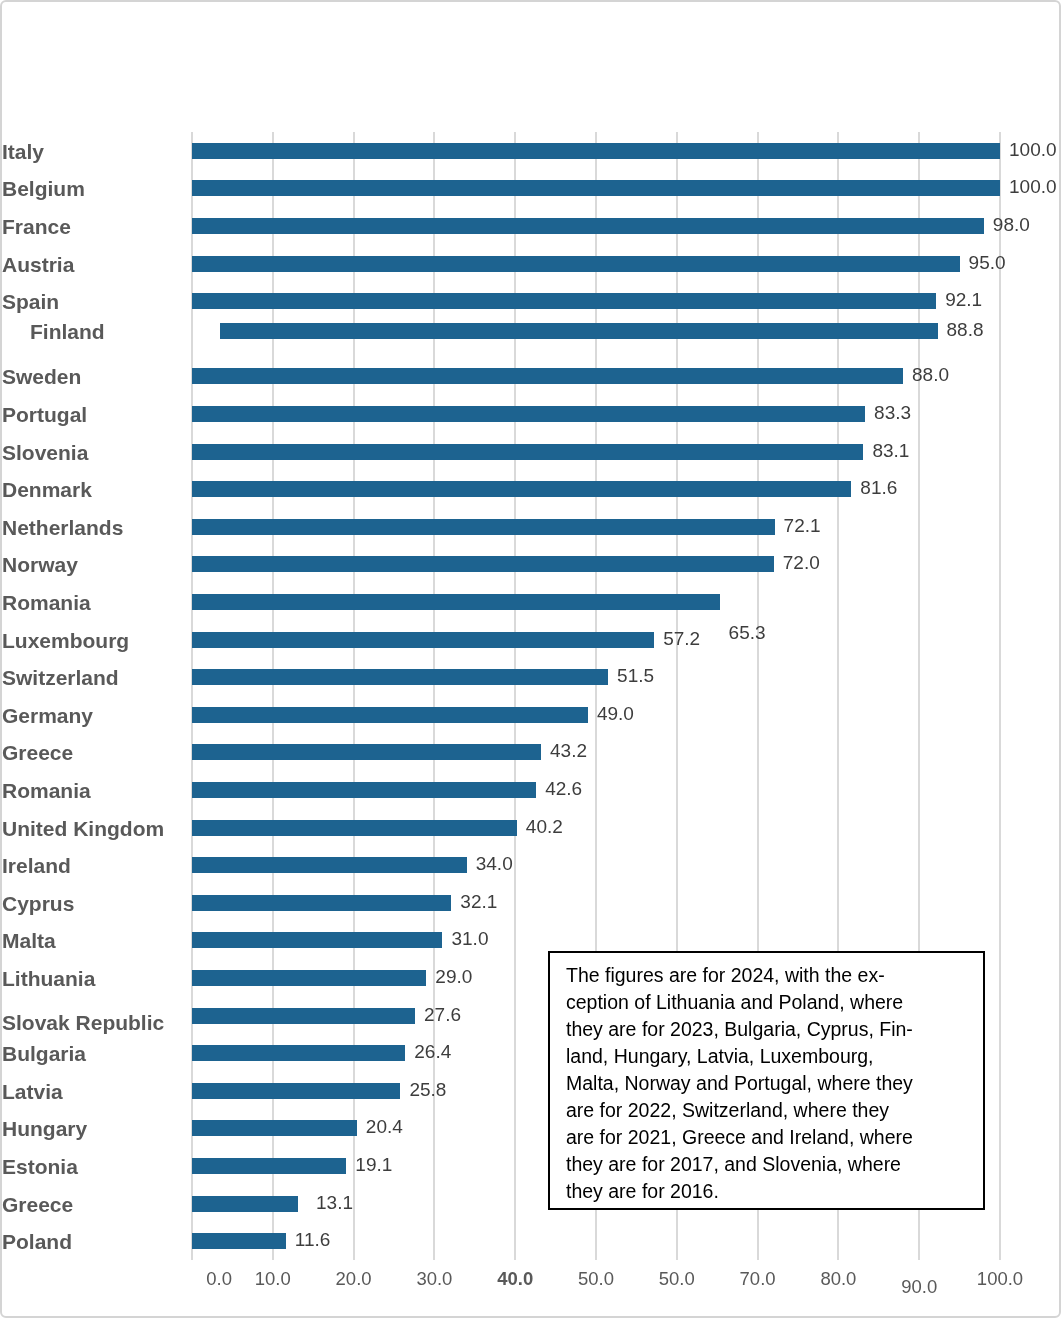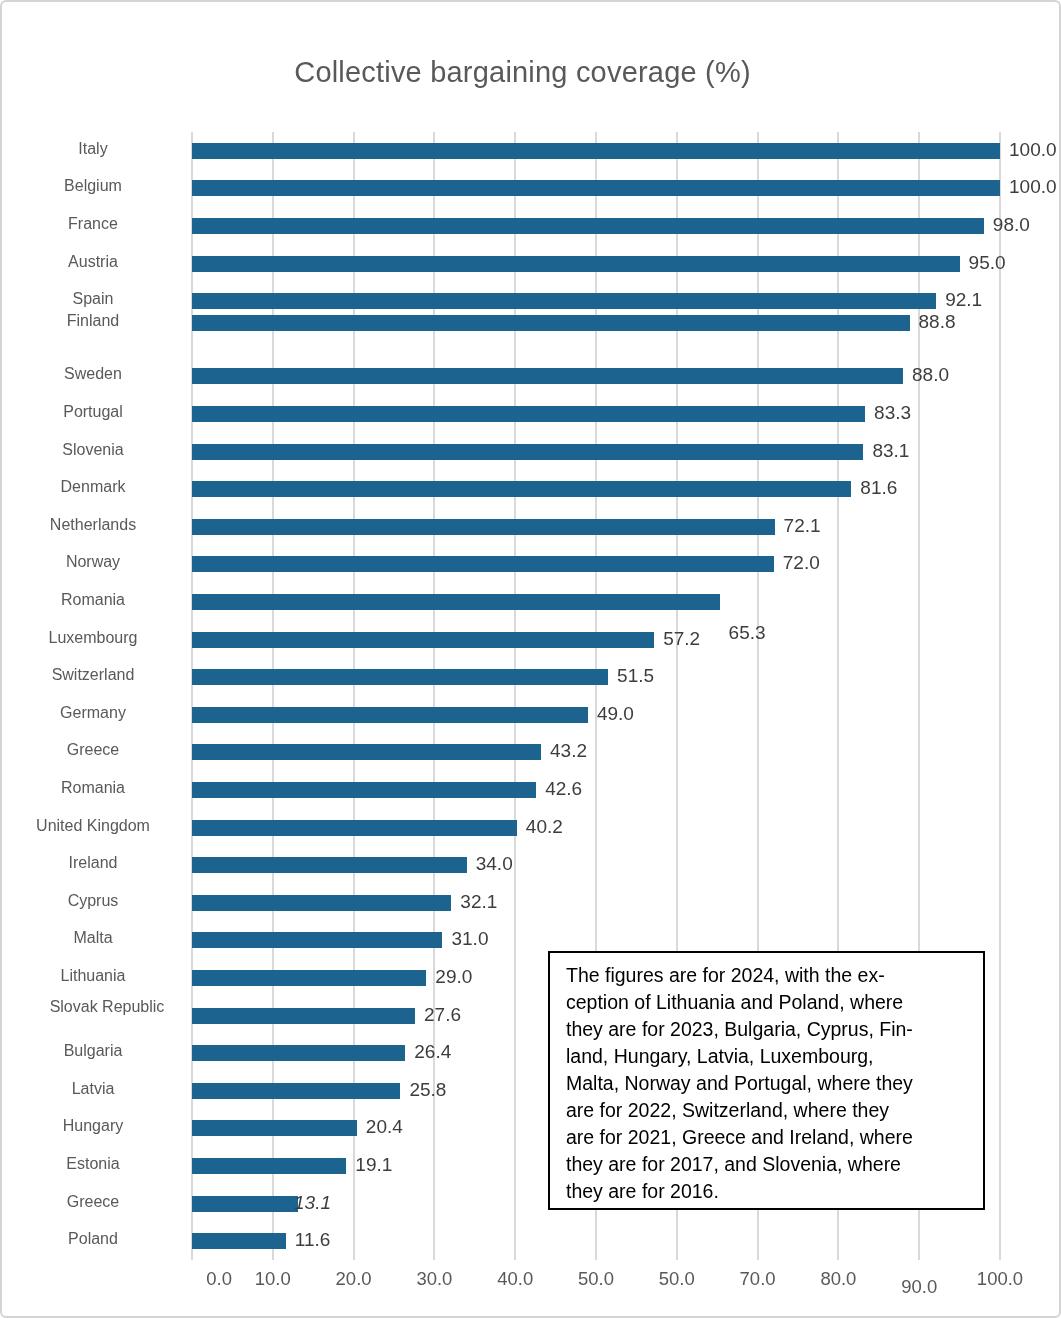--- a/index.html
+++ b/index.html
@@ -42,24 +42,25 @@
     width:2px;
     background:var(--grid-color);
   }
   .row{
     position:absolute;
     left:0;width:100%;
   }
   .cat{
     position:absolute;
     left:-190px;width:182px;
-    text-align:center;
-    font-size:16px;
+    text-align:left;
+    font-size:21px;
     color:var(--label-color);
     white-space:nowrap;
+    font-weight:bold;
   }
   .bar{
     position:absolute;
     left:0;
     background:var(--bar-color);
   }
   .val{
     position:absolute;
     font-size:19px;
     color:var(--value-color);
@@ -87,21 +88,20 @@
     font-size:19.5px;
     line-height:27px;
     color:#000;
     white-space:pre-line;
   }
 </style>
 </head>
 <body>
 
 <div class="window">
-  <div class="chart-title">Collective bargaining coverage (%)</div>
   <div class="plot">
     <div id="gridlines">
         <div class="gridline" style="left: -1px;"></div>
         <div class="gridline" style="left: 79.8px;"></div>
         <div class="gridline" style="left: 160.6px;"></div>
         <div class="gridline" style="left: 241.4px;"></div>
         <div class="gridline" style="left: 322.2px;"></div>
         <div class="gridline" style="left: 403px;"></div>
         <div class="gridline" style="left: 483.8px;"></div>
         <div class="gridline" style="left: 564.6px;"></div>
@@ -128,21 +128,21 @@
         <div class="row" style="top: 112.8px; height: 37.6px;">
           <div class="cat" style="top: 7.8px;">Austria</div>
           <div class="bar" style="top: 10.8px; height: 16px; width: 767.6px;"></div>
           <div class="val" style="left: 776.6px; top: 6.8px;">95.0</div>
         </div>
         <div class="row" style="top: 150.4px; height: 37.6px;">
           <div class="cat" style="top: 7.8px;">Spain</div>
           <div class="bar" style="top: 10.8px; height: 16px; width: 744.168px;"></div>
           <div class="val" style="left: 753.168px; top: 6.8px;">92.1</div>
         </div>
-        <div class="row" style="top: 172px; height: 37.6px;">
+        <div class="row" style="top: 180px; height: 37.6px; margin-left: 28px;">
           <div class="cat" style="top: 7.8px;">Finland</div>
           <div class="bar" style="top: 10.8px; height: 16px; width: 717.504px;"></div>
           <div class="val" style="left: 726.504px; top: 6.8px;">88.8</div>
         </div>
         <div class="row" style="top: 225.6px; height: 37.6px;">
           <div class="cat" style="top: 7.8px;">Sweden</div>
           <div class="bar" style="top: 10.8px; height: 16px; width: 711.04px;"></div>
           <div class="val" style="left: 720.04px; top: 6.8px;">88.0</div>
         </div>
         <div class="row" style="top: 263.2px; height: 37.6px;">
@@ -219,21 +219,21 @@
           <div class="cat" style="top: 7.8px;">Malta</div>
           <div class="bar" style="top: 10.8px; height: 16px; width: 250.48px;"></div>
           <div class="val" style="left: 259.48px; top: 6.8px;">31.0</div>
         </div>
         <div class="row" style="top: 827.2px; height: 37.6px;">
           <div class="cat" style="top: 7.8px;">Lithuania</div>
           <div class="bar" style="top: 10.8px; height: 16px; width: 234.32px;"></div>
           <div class="val" style="left: 243.32px; top: 6.8px;">29.0</div>
         </div>
         <div class="row" style="top: 864.8px; height: 37.6px;">
-          <div class="cat" style="top: 1px; padding-left: 28px;">Slovak Republic</div>
+          <div class="cat" style="top: 14px;">Slovak Republic</div>
           <div class="bar" style="top: 10.8px; height: 16px; width: 223.008px;"></div>
           <div class="val" style="left: 232.008px; top: 6.8px;">27.6</div>
         </div>
         <div class="row" style="top: 902.4px; height: 37.6px;">
           <div class="cat" style="top: 7.8px;">Bulgaria</div>
           <div class="bar" style="top: 10.8px; height: 16px; width: 213.312px;"></div>
           <div class="val" style="left: 222.312px; top: 6.8px;">26.4</div>
         </div>
         <div class="row" style="top: 940px; height: 37.6px;">
           <div class="cat" style="top: 7.8px;">Latvia</div>
@@ -246,34 +246,34 @@
           <div class="val" style="left: 173.832px; top: 6.8px;">20.4</div>
         </div>
         <div class="row" style="top: 1015.2px; height: 37.6px;">
           <div class="cat" style="top: 7.8px;">Estonia</div>
           <div class="bar" style="top: 10.8px; height: 16px; width: 154.328px;"></div>
           <div class="val" style="left: 163.328px; top: 6.8px;">19.1</div>
         </div>
         <div class="row" style="top: 1052.8px; height: 37.6px;">
           <div class="cat" style="top: 7.8px;">Greece</div>
           <div class="bar" style="top: 10.8px; height: 16px; width: 105.848px;"></div>
-          <div class="val" style="left: 102px; top: 6.8px; font-style: italic;">13.1</div>
+          <div class="val" style="left: 124px; top: 6.8px;">13.1</div>
         </div>
         <div class="row" style="top: 1090.4px; height: 37.6px;">
           <div class="cat" style="top: 7.8px;">Poland</div>
           <div class="bar" style="top: 10.8px; height: 16px; width: 93.728px;"></div>
           <div class="val" style="left: 102.728px; top: 6.8px;">11.6</div>
         </div>
       </div>
     <div id="xaxis">
         <div class="tick" style="left: -40px; text-align: right;">0.0</div>
         <div class="tick" style="left: 40.8px;">10.0</div>
         <div class="tick" style="left: 121.6px;">20.0</div>
         <div class="tick" style="left: 202.4px;">30.0</div>
-        <div class="tick" style="left: 283.2px;">40.0</div>
+        <div class="tick" style="left: 283.2px; font-weight: bold;">40.0</div>
         <div class="tick" style="left: 364px;">50.0</div>
         <div class="tick" style="left: 444.8px;">50.0</div>
         <div class="tick" style="left: 525.6px;">70.0</div>
         <div class="tick" style="left: 606.4px;">80.0</div>
         <div class="tick" style="left: 687.2px; margin-top: 8px;">90.0</div>
         <div class="tick" style="left: 768px;">100.0</div>
       </div>
     <div class="note">
       <span>The figures are for 2024, with the ex-
 ception of Lithuania and Poland, where

